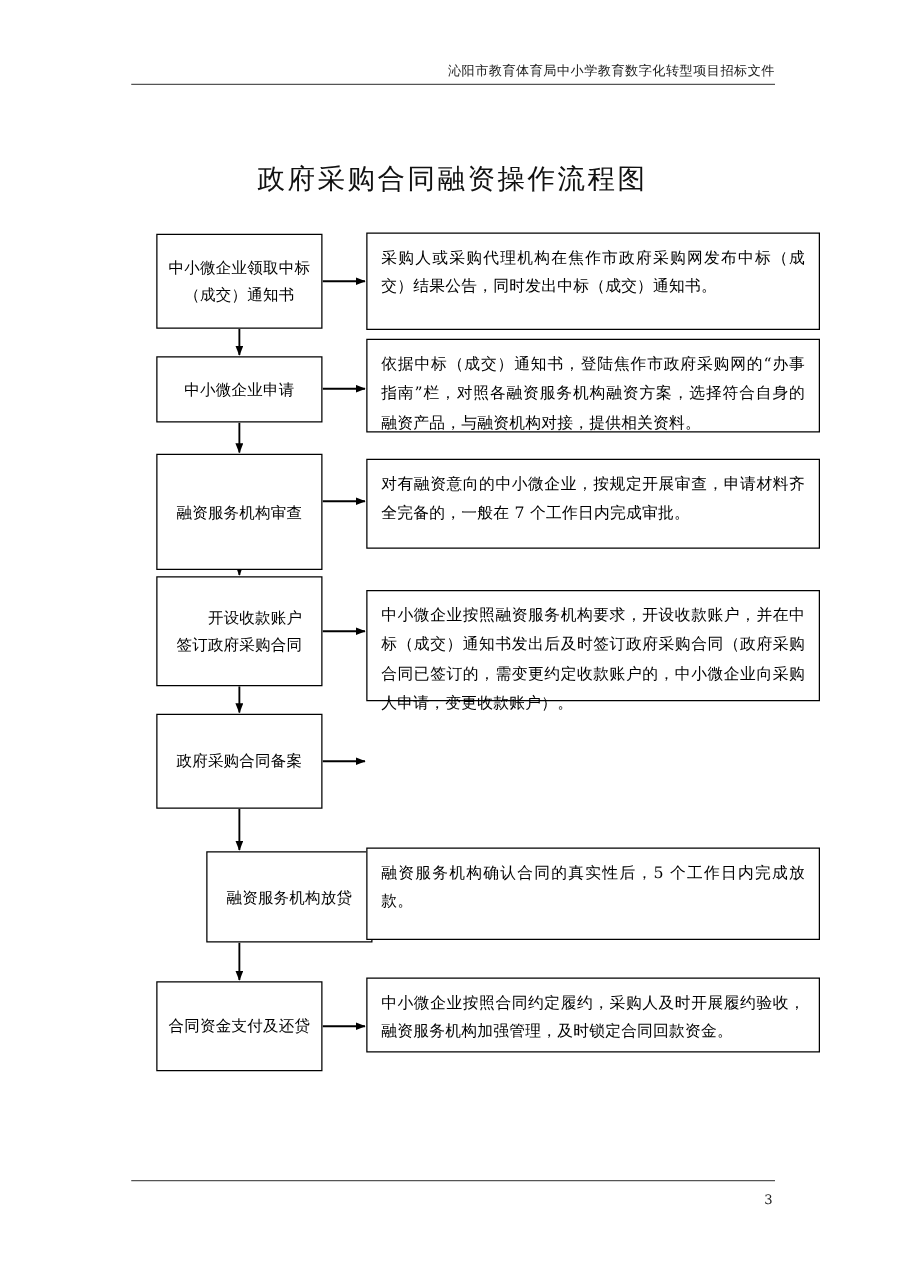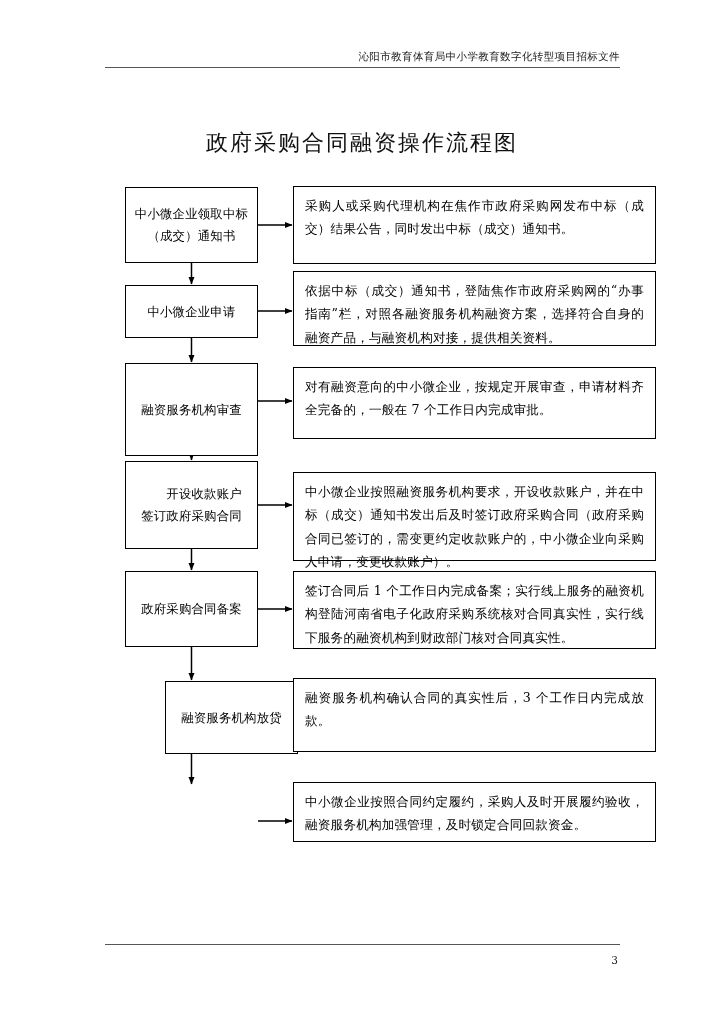--- a/index.html
+++ b/index.html
@@ -169,38 +169,38 @@
   <div class="node left-node" style="top:461px;height:88px;text-align:right;">
     <div class="node-text">开设收款账户
 签订政府采购合同</div>
   </div>
   <div class="node left-node" style="top:571px;height:76px;justify-content:center;">
     <div class="node-text">政府采购合同备案</div>
   </div>
   <div class="node left-node" style="top:681px;height:73px;margin-left:40px;">
     <div class="node-text">融资服务机构放贷</div>
   </div>
+  <div class="node left-node" style="top:785px;height:72px;">
+    <div class="node-text">合同资金支付及还贷</div>
+  </div>
 
   <div class="node right-node" style="top:186px;height:78px;">
     <div class="node-text">采购人或采购代理机构在焦作市政府采购网发布中标（成交）结果公告，同时发出中标（成交）通知书。</div>
   </div>
   <div class="node right-node" style="top:271px;height:75px;">
     <div class="node-text">依据中标（成交）通知书，登陆焦作市政府采购网的“办事指南”栏，对照各融资服务机构融资方案，选择符合自身的融资产品，与融资机构对接，提供相关资料。</div>
   </div>
   <div class="node right-node" style="top:367px;height:72px;justify-content:center;">
     <div class="node-text">对有融资意向的中小微企业，按规定开展审查，申请材料齐全完备的，一般在 7 个工作日内完成审批。</div>
   </div>
   <div class="node right-node" style="top:462px;height:89px;margin-top:10px;">
     <div class="node-text">中小微企业按照融资服务机构要求，开设收款账户，并在中标（成交）通知书发出后及时签订政府采购合同（政府采购合同已签订的，需变更约定收款账户的，中小微企业向采购人申请，变更收款账户）。</div>
   </div>
-  <div class="node right-node" style="top:571px;height:78px;">
-    <div class="node-text">签订合同后 1 个工作日内完成备案；实行线上服务的融资机构登陆河南省电子化政府采购系统核对合同真实性，实行线下服务的融资机构到财政部门核对合同真实性。</div>
-  </div>
   <div class="node right-node" style="top:678px;height:74px;">
-    <div class="node-text">融资服务机构确认合同的真实性后，3 个工作日内完成放款。</div>
+    <div class="node-text">融资服务机构确认合同的真实性后，5 个工作日内完成放款。</div>
   </div>
   <div class="node right-node" style="top:782px;height:60px;">
     <div class="node-text">中小微企业按照合同约定履约，采购人及时开展履约验收，融资服务机构加强管理，及时锁定合同回款资金。</div>
   </div>
 
 </div>
 
 <div id="page-footer">
   <div class="page-number">3</div>
 </div>

